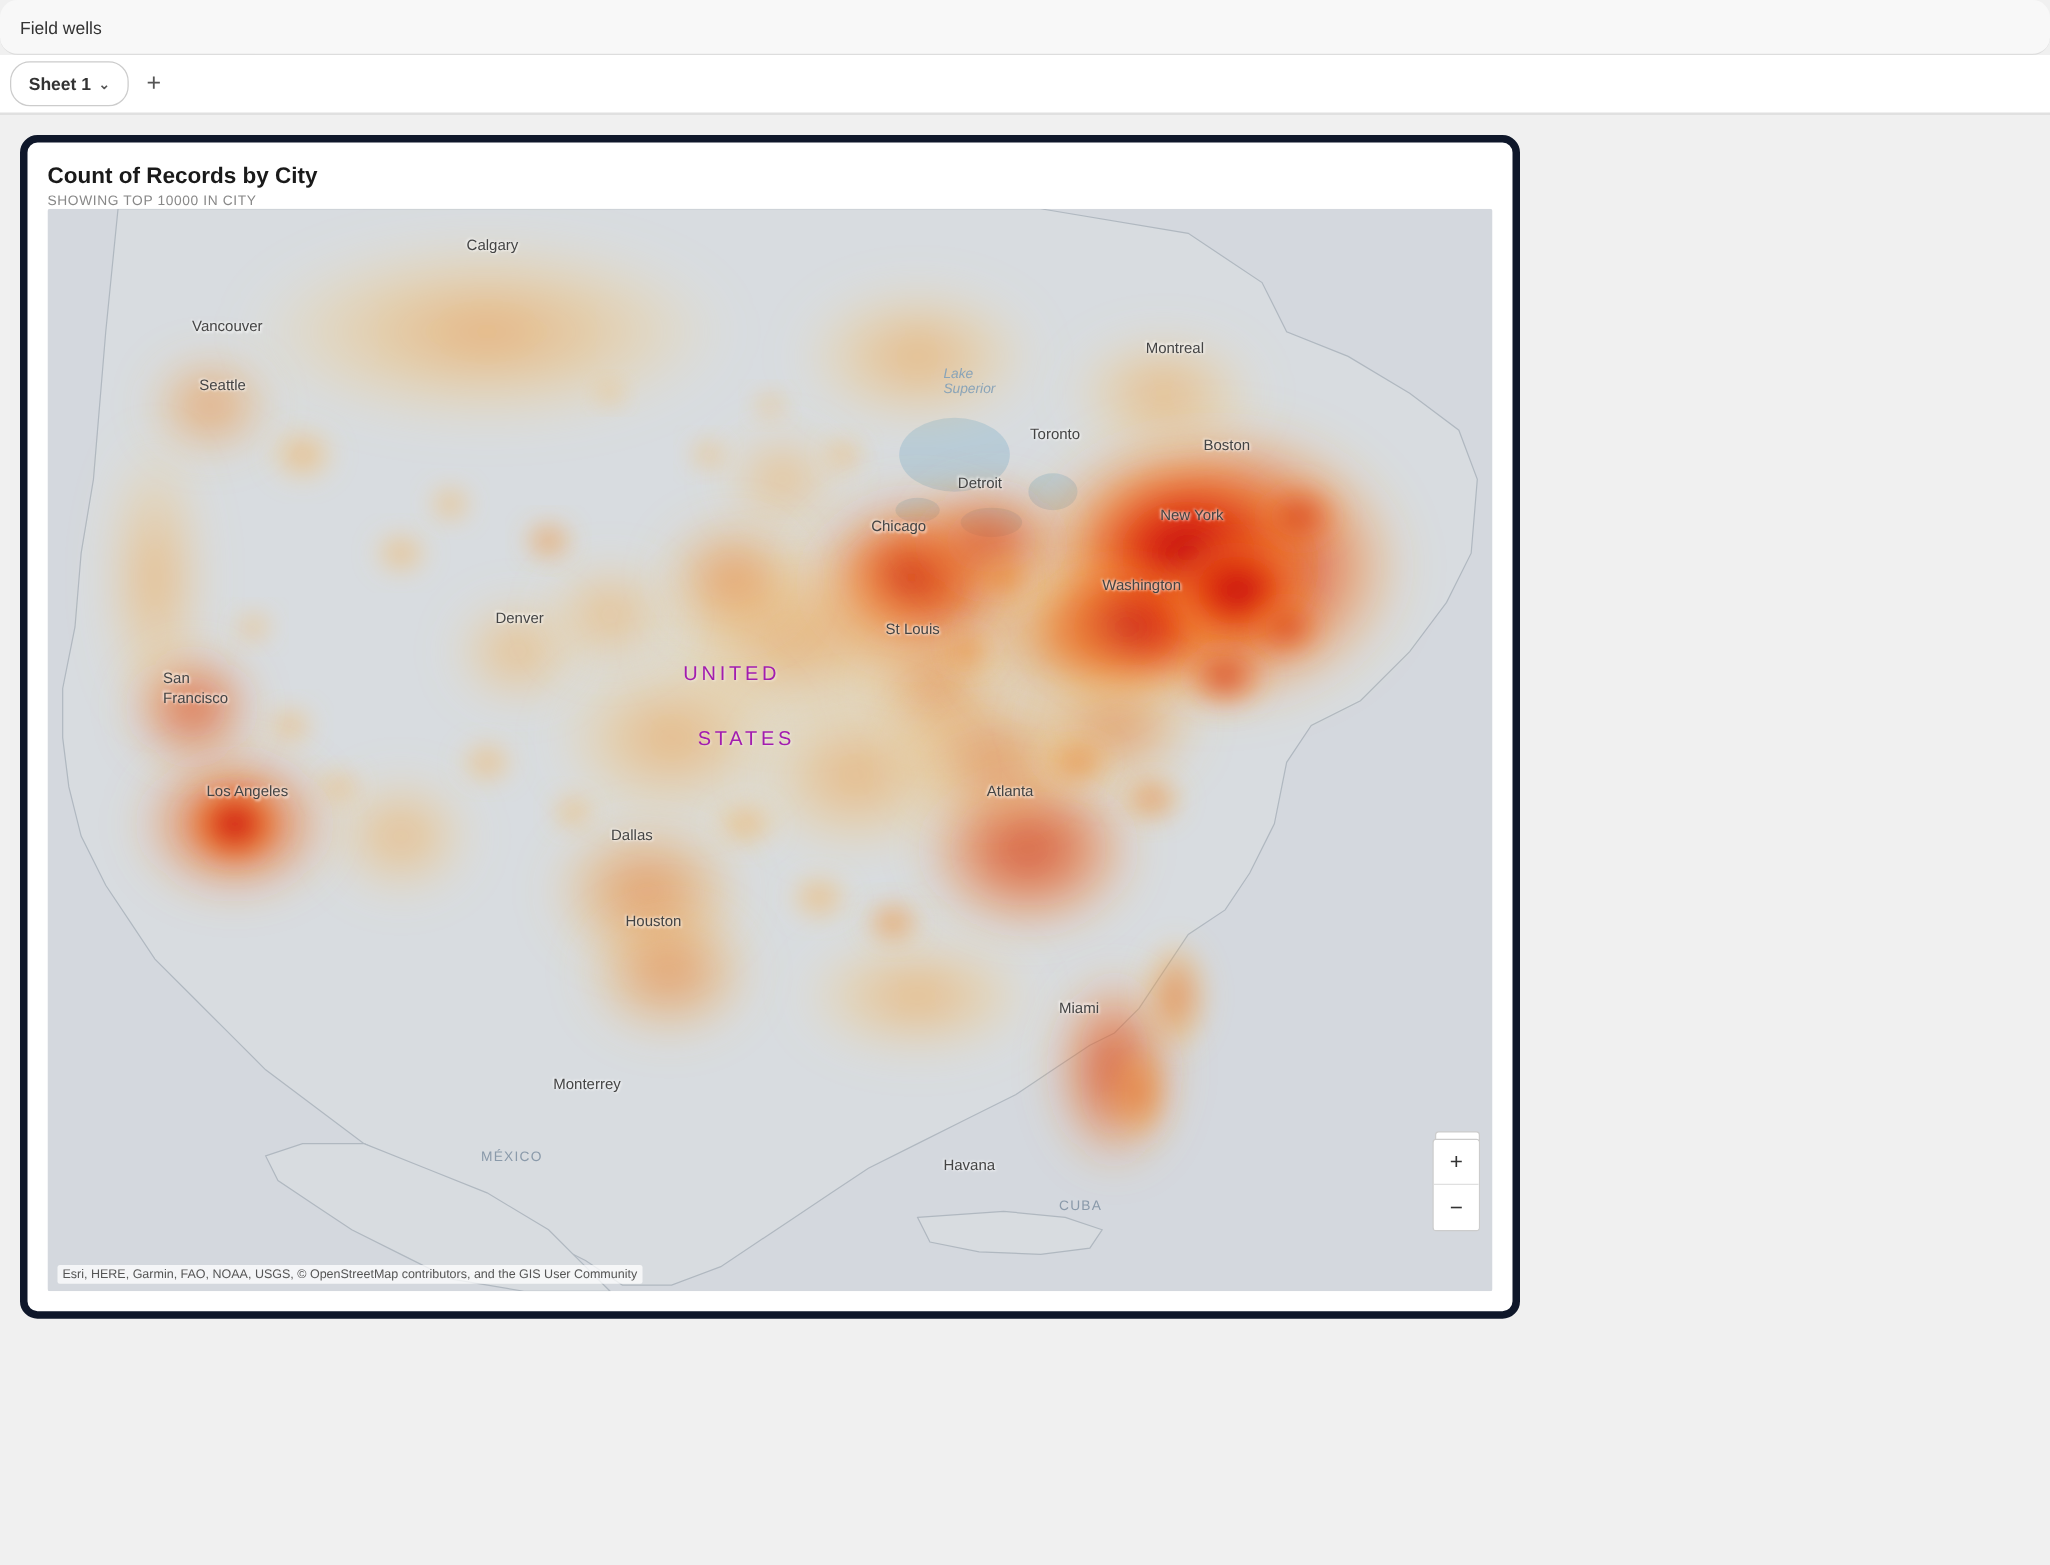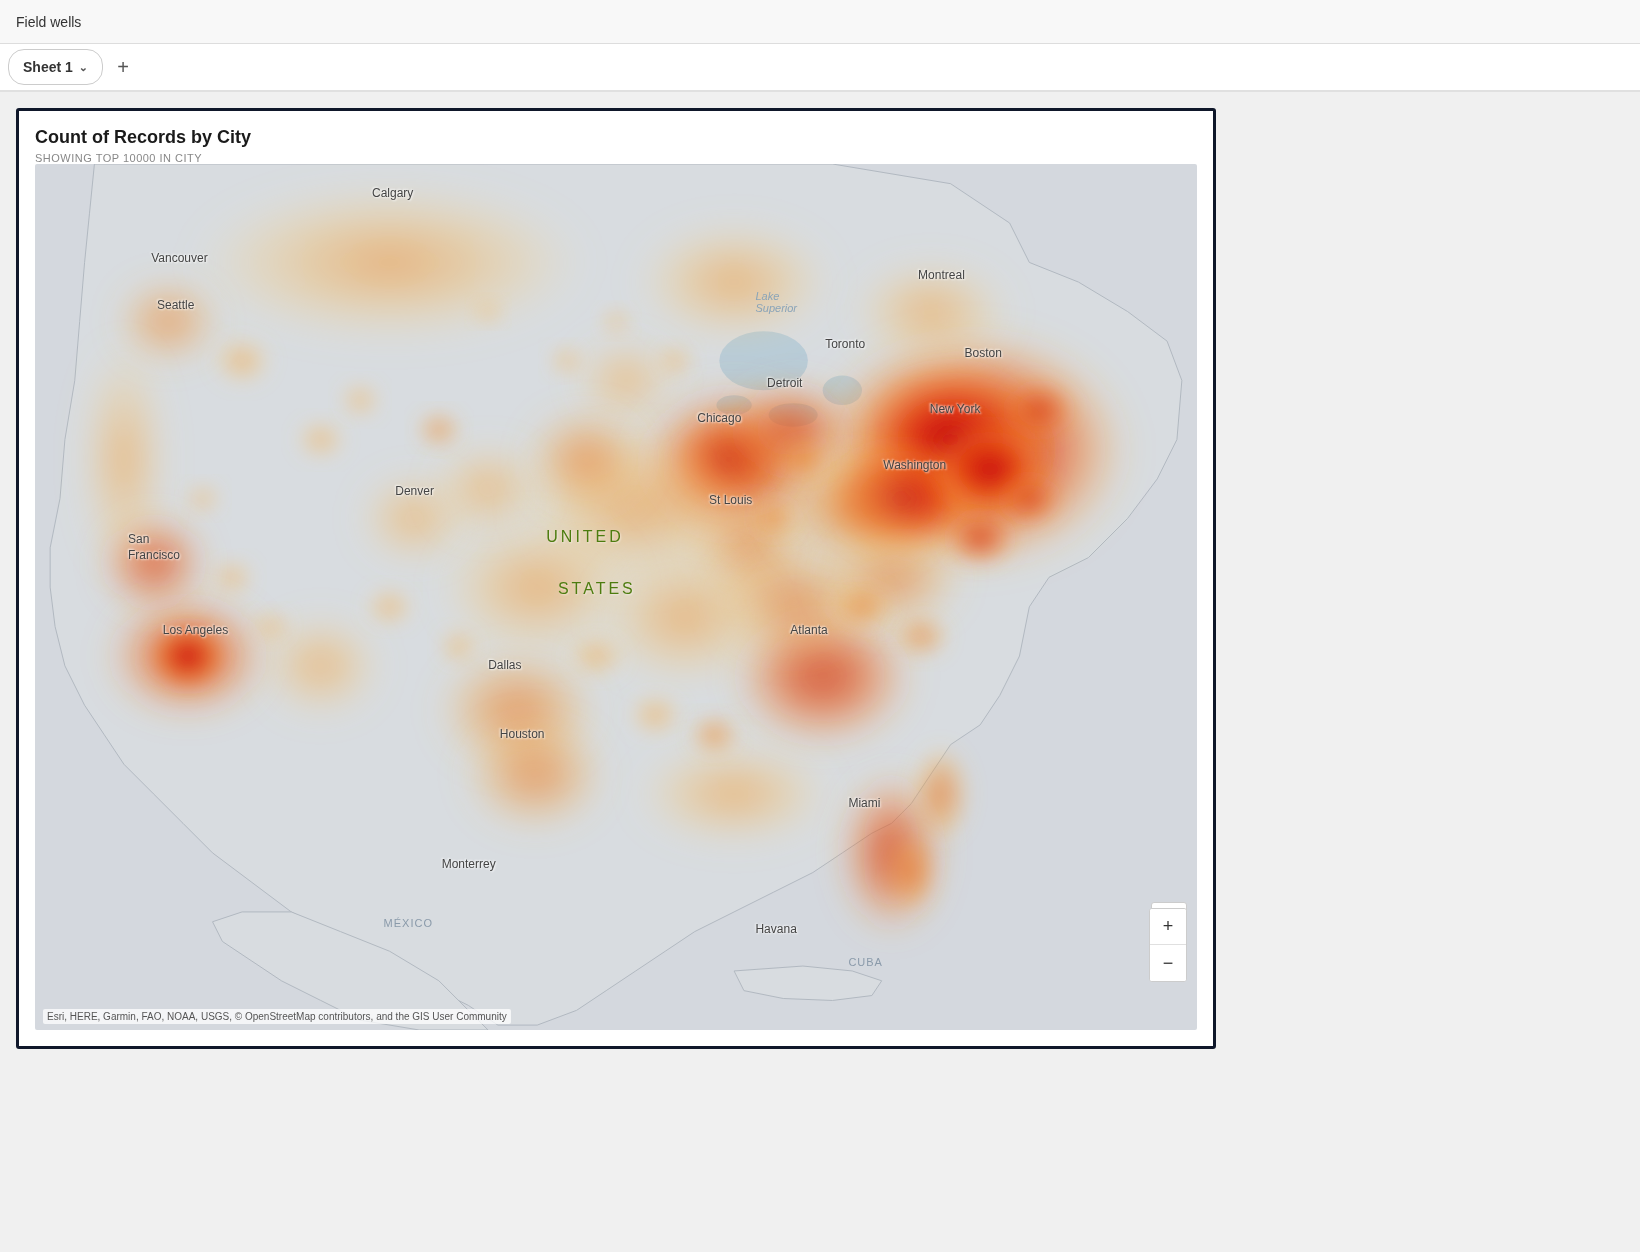--- a/index.html
+++ b/index.html
@@ -10,20 +10,21 @@
       min-height: 1252px;
     }
 
     .top-bar {
       background: #f8f8f8;
       border-bottom: 1px solid #ddd;
       padding: 8px 16px;
       height: 44px;
       display: flex;
       align-items: center;
+      border-radius: 14px;
     }
 
     .top-bar-title {
       font-size: 14px;
       color: #333;
       font-weight: 400;
     }
 
     .sheet-tabs-bar {
       background: #fff;
@@ -69,22 +70,22 @@
       border-radius: 4px;
     }
 
     .main-content {
       padding: 16px;
       background: #f0f0f0;
     }
 
     .chart-container {
       background: #fff;
-      border: 3px solid #0f172a;
-      border-radius: 3px;
+      border: 6px solid #0f172a;
+      border-radius: 14px;
       padding: 16px;
       width: 1200px;
     }
 
     .chart-title {
       font-size: 18px;
       font-weight: 600;
       color: #1a1a1a;
       margin-bottom: 4px;
     }
@@ -188,21 +189,21 @@
       color: #444;
       font-weight: 400;
       pointer-events: none;
       white-space: nowrap;
       text-shadow: 1px 1px 2px rgba(255,255,255,0.8), -1px -1px 2px rgba(255,255,255,0.8);
     }
 
     .country-label {
       position: absolute;
       font-size: 16px;
-      color: #4d7c0f;
+      color: #a21caf;
       font-weight: 500;
       letter-spacing: 3px;
       text-transform: uppercase;
       pointer-events: none;
       text-shadow: 1px 1px 2px rgba(255,255,255,0.5);
       text-align: center;
     }
 
     .region-label {
       position: absolute;

